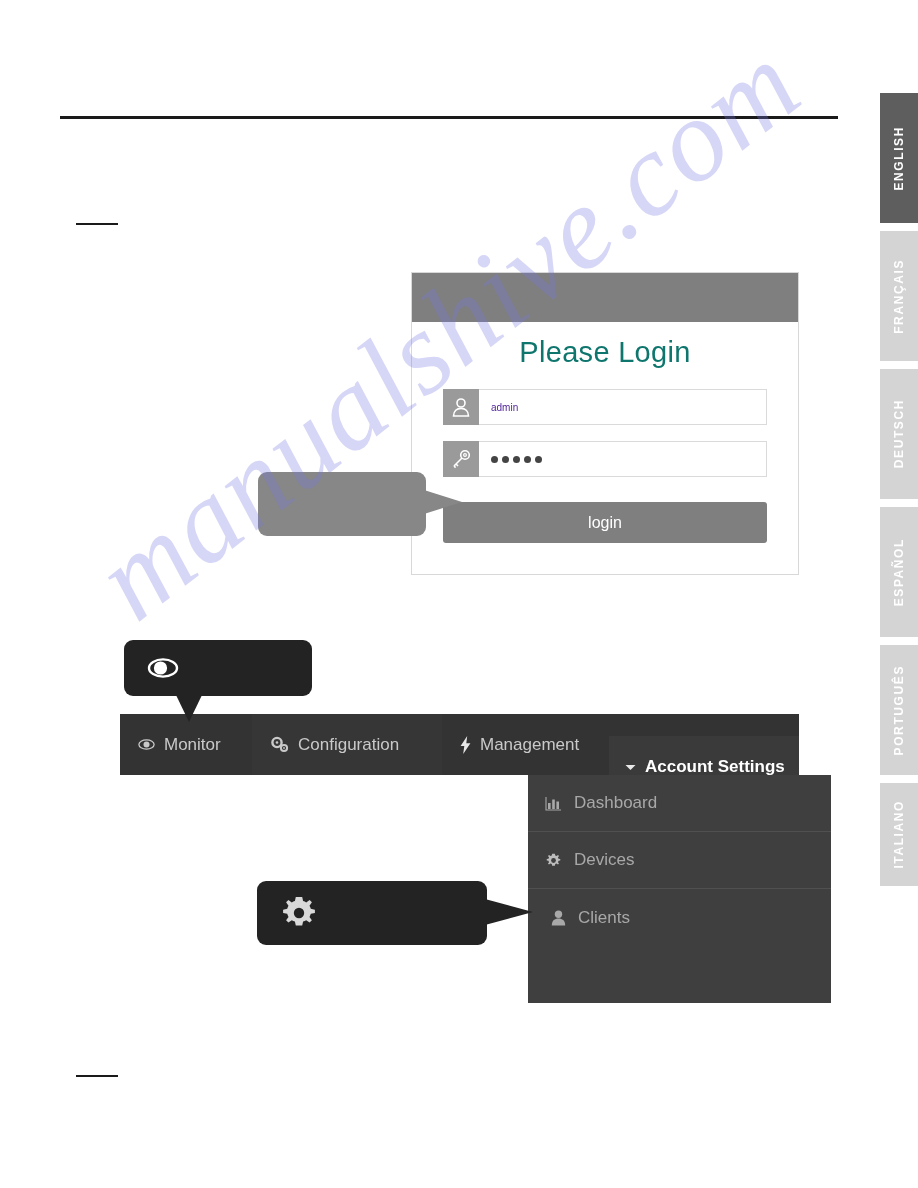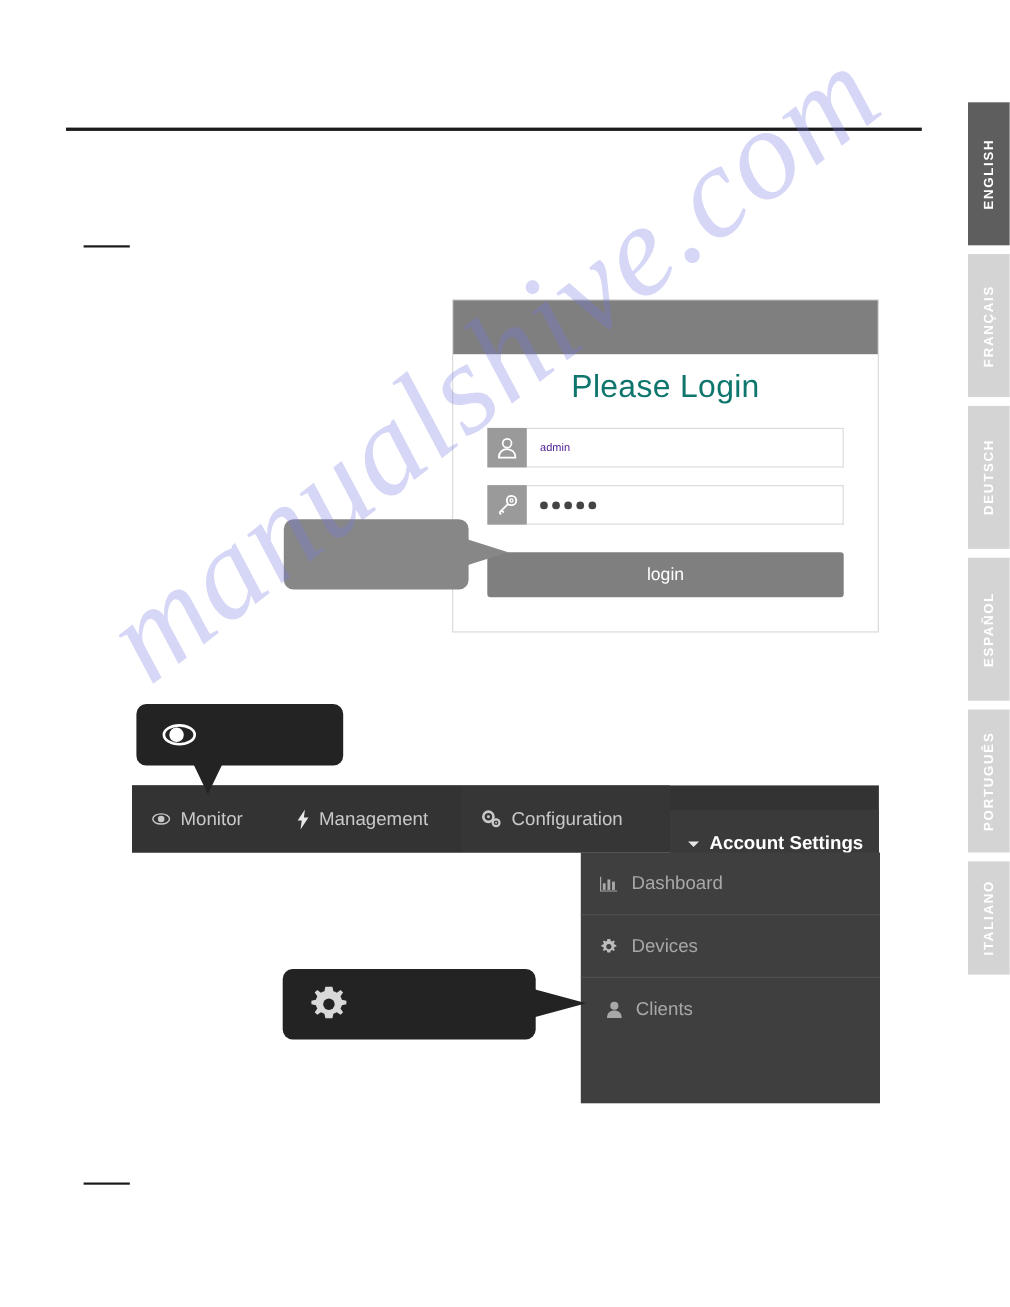--- a/index.html
+++ b/index.html
@@ -250,21 +250,21 @@
     color: #ffffff;
     font-weight: bold;
     margin-top: 44px;
   }
 
   
   .dropdown {
     position: absolute;
     left: 528px;
     top: 775px;
-    width: 272px;
+    width: 303px;
     height: 228px;
     background: #3f3f3f;
     z-index: 25;
   }
   .dd-item {
     height: 57px;
     display: flex;
     align-items: center;
     gap: 12px;
     padding-left: 17px;
@@ -389,39 +389,39 @@
     <div class="nav-item nav-seg-1">
       <span class="ico">
         <svg width="17" height="13" viewBox="0 0 17 13" aria-hidden="true">
           <ellipse cx="8.5" cy="6.5" rx="7.6" ry="4.6" fill="none" stroke="#c9c9c9" stroke-width="1.3"></ellipse>
           <circle cx="8.5" cy="6.5" r="3" fill="#c9c9c9"></circle>
         </svg>
       </span>
       <span class="lbl">Monitor</span>
     </div>
 
-    <div class="nav-item nav-seg-3">
-      <span class="ico">
-        <svg width="11" height="18" viewBox="0 0 11 18" aria-hidden="true">
-          <path d="M7.2 0 L0.6 10 L4.3 10 L3.2 18 L10.4 7.2 L6.3 7.2 Z" fill="#e8e8e8"></path>
-        </svg>
-      </span>
-      <span class="lbl">Management</span>
-    </div>
-
     <div class="nav-item nav-seg-2">
       <span class="ico">
         <svg width="19" height="17" viewBox="0 0 19 17" aria-hidden="true">
           <circle cx="7" cy="6.5" r="4.6" fill="none" stroke="#c9c9c9" stroke-width="2.4"></circle>
           <circle cx="7" cy="6.5" r="1.3" fill="#c9c9c9"></circle>
           <circle cx="14" cy="12" r="3.1" fill="none" stroke="#c9c9c9" stroke-width="2"></circle>
           <circle cx="14" cy="12" r="0.9" fill="#c9c9c9"></circle>
         </svg>
       </span>
       <span class="lbl">Configuration</span>
+    </div>
+
+    <div class="nav-item nav-seg-3">
+      <span class="ico">
+        <svg width="11" height="18" viewBox="0 0 11 18" aria-hidden="true">
+          <path d="M7.2 0 L0.6 10 L4.3 10 L3.2 18 L10.4 7.2 L6.3 7.2 Z" fill="#e8e8e8"></path>
+        </svg>
+      </span>
+      <span class="lbl">Management</span>
     </div>
 
     <div class="nav-item nav-seg-4">
       <span class="ico">
         <svg width="11" height="8" viewBox="0 0 11 8" aria-hidden="true">
           <path d="M0.5 2 L10.5 2 L5.5 7 Z" fill="#e8e8e8"></path>
         </svg>
       </span>
       <span class="lbl">Account Settings</span>
     </div>

